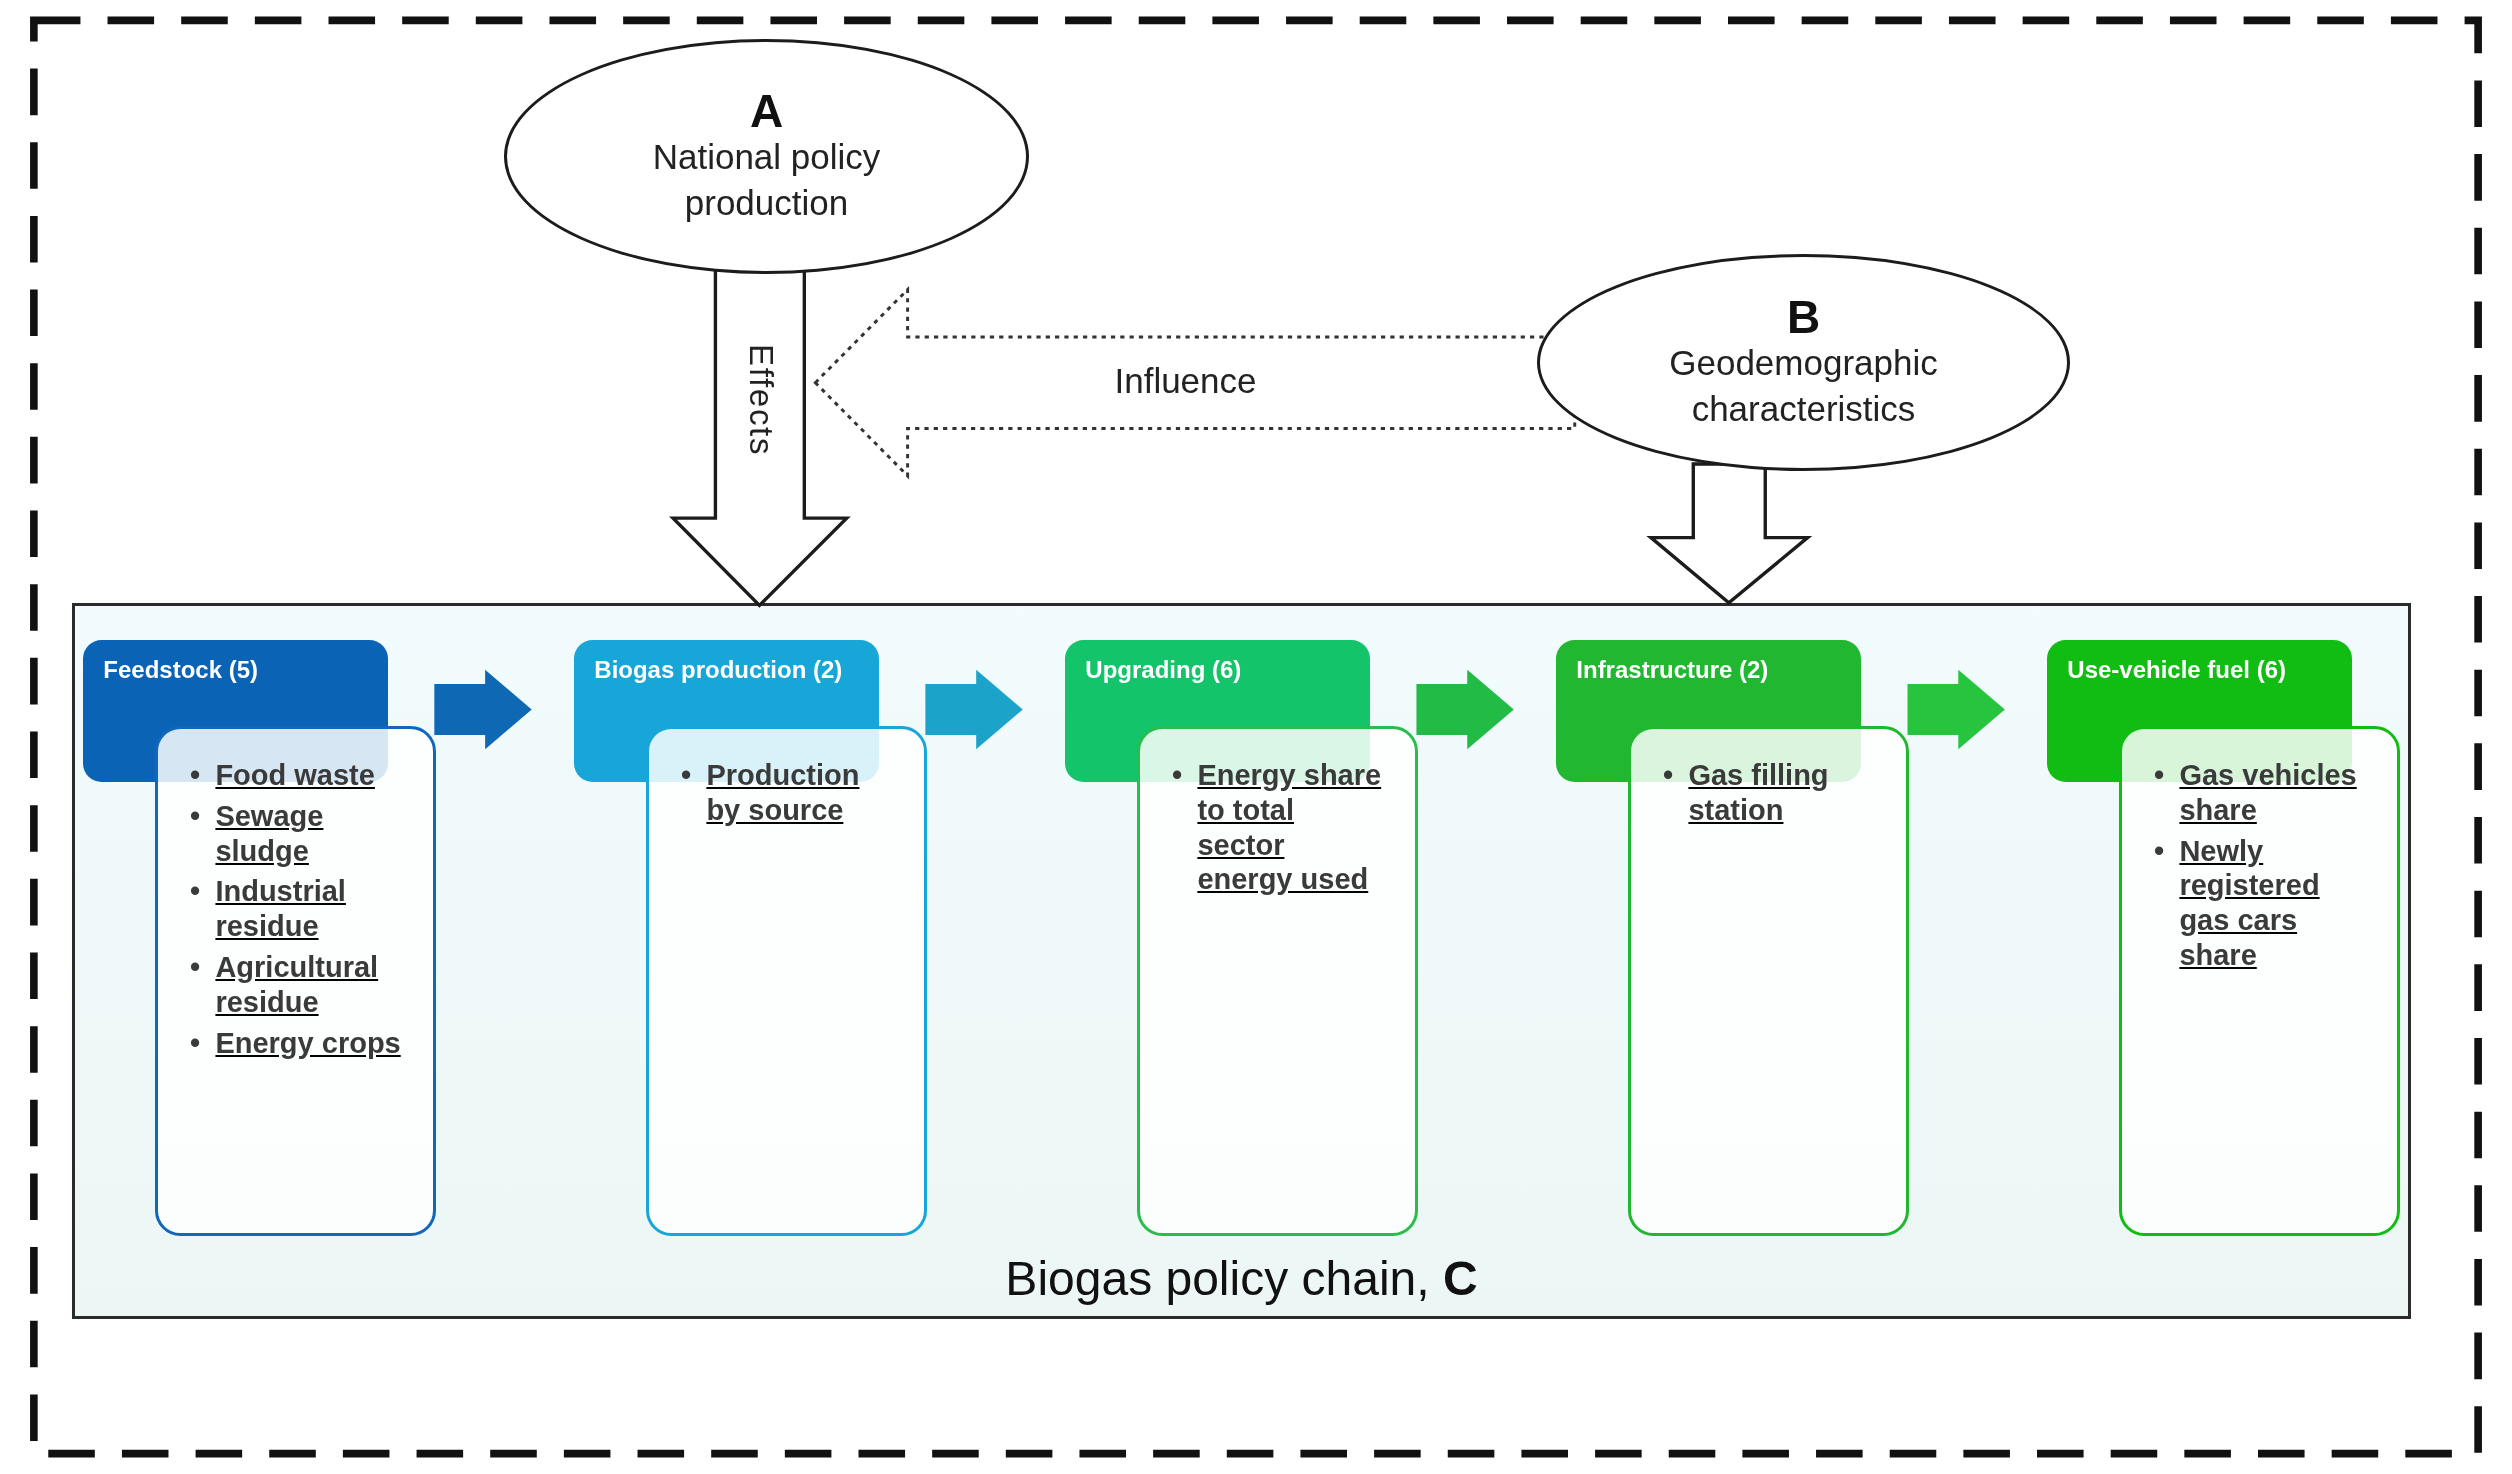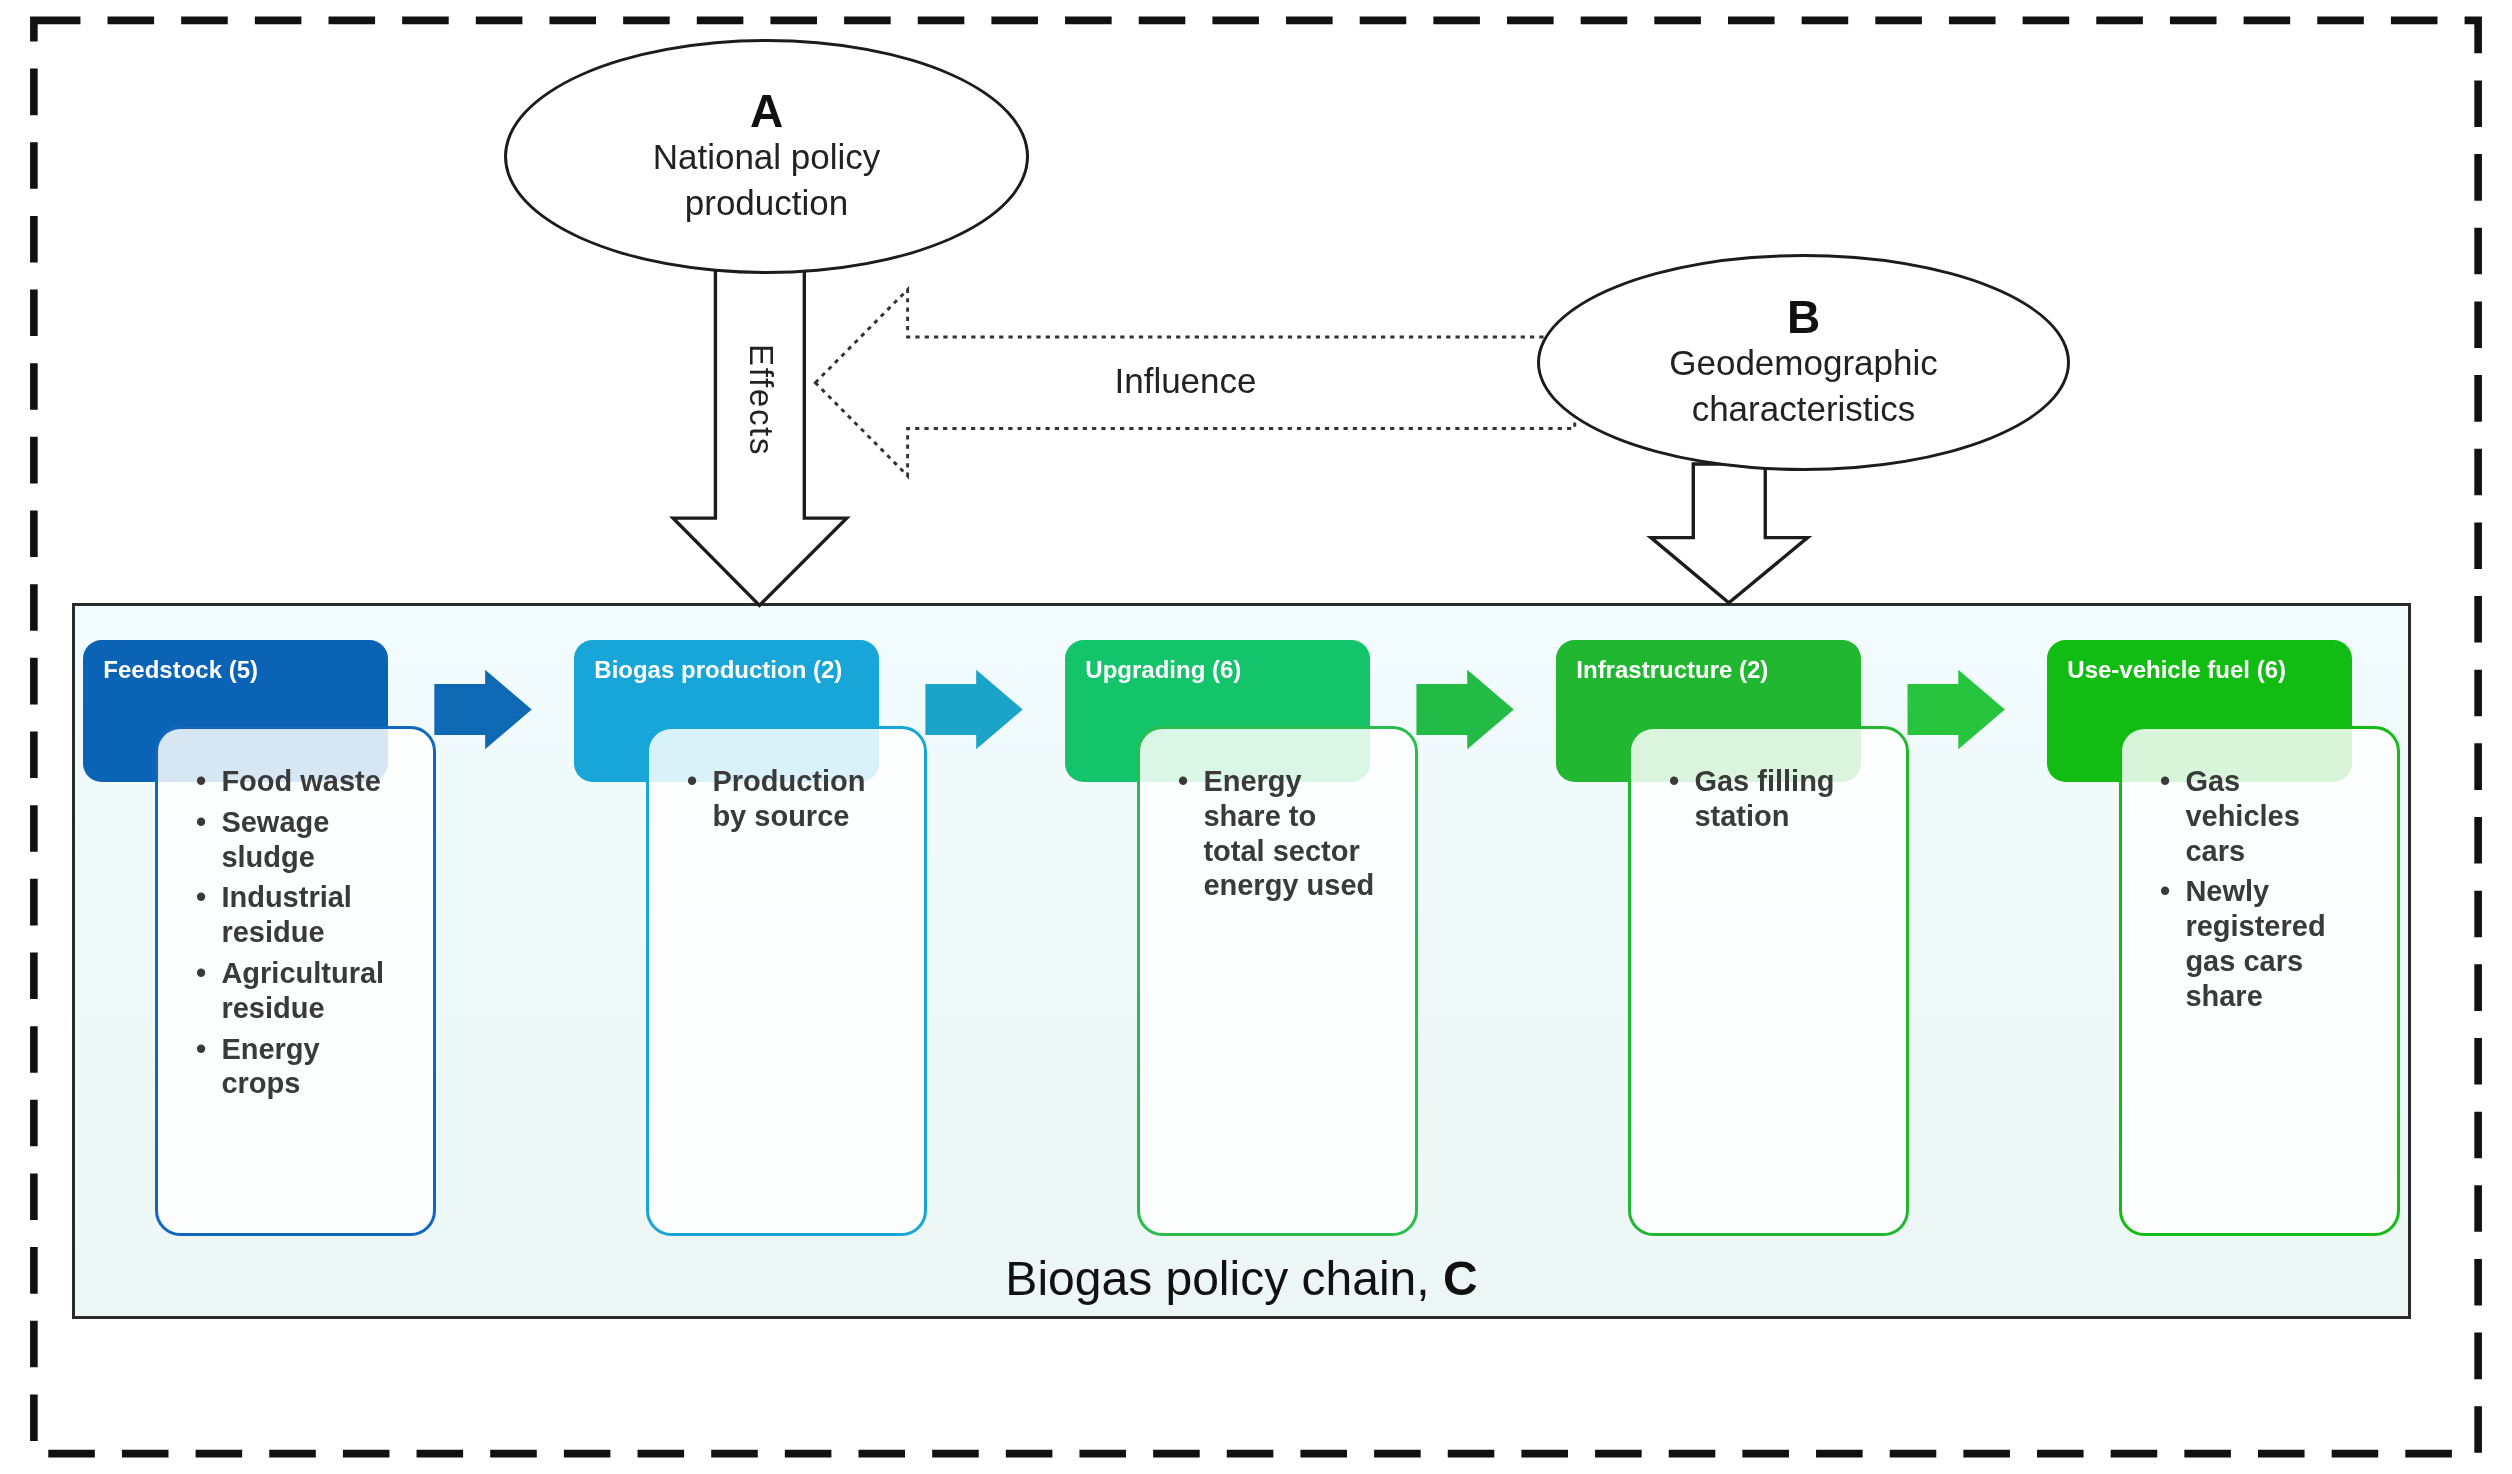--- a/index.html
+++ b/index.html
@@ -54,21 +54,21 @@
     color:#ffffff;font-weight:bold;font-size:24px;line-height:1.25;
     z-index:3;
   }
   .col-list{
     position:absolute;top:726px;width:281px;height:510px;
     border:3.4px solid #000;border-radius:25.4px;box-sizing:border-box;
     background:rgba(255,255,255,0.84);
     z-index:4;
   }
   .col-list ul{
-    margin:6px;padding:29px 30.5px 0 32px;list-style:none;
+    margin:0;padding:29px 30.5px 0 32px;list-style:none;text-decoration:underline;
   }
   .col-list li{
     position:relative;
     padding-left:25.4px;
     font-size:29px;font-weight:bold;color:#3a3a3a;line-height:1.2;
     margin-bottom:6px;
   }
   .col-list li::before{
     content:"\2022";
     position:absolute;left:0;top:0;
@@ -160,21 +160,21 @@
       <ul>
           <li>Gas filling station</li>
         </ul>
     </div>
   </div>
 
   <div class="column c4">
     <div class="col-header" style="background: rgb(18, 189, 19);">Use-vehicle fuel (6)</div>
     <div class="col-list" style="border-color: rgb(18, 189, 19);">
       <ul>
-          <li>Gas vehicles cars</li>
+          <li>Gas vehicles share</li>
           <li>Newly registered gas cars share</li>
         </ul>
     </div>
   </div>
 
   <div class="chain-title">
     <span>Biogas policy chain,</span>
     <span class="c-bold">C</span>
   </div>
 

